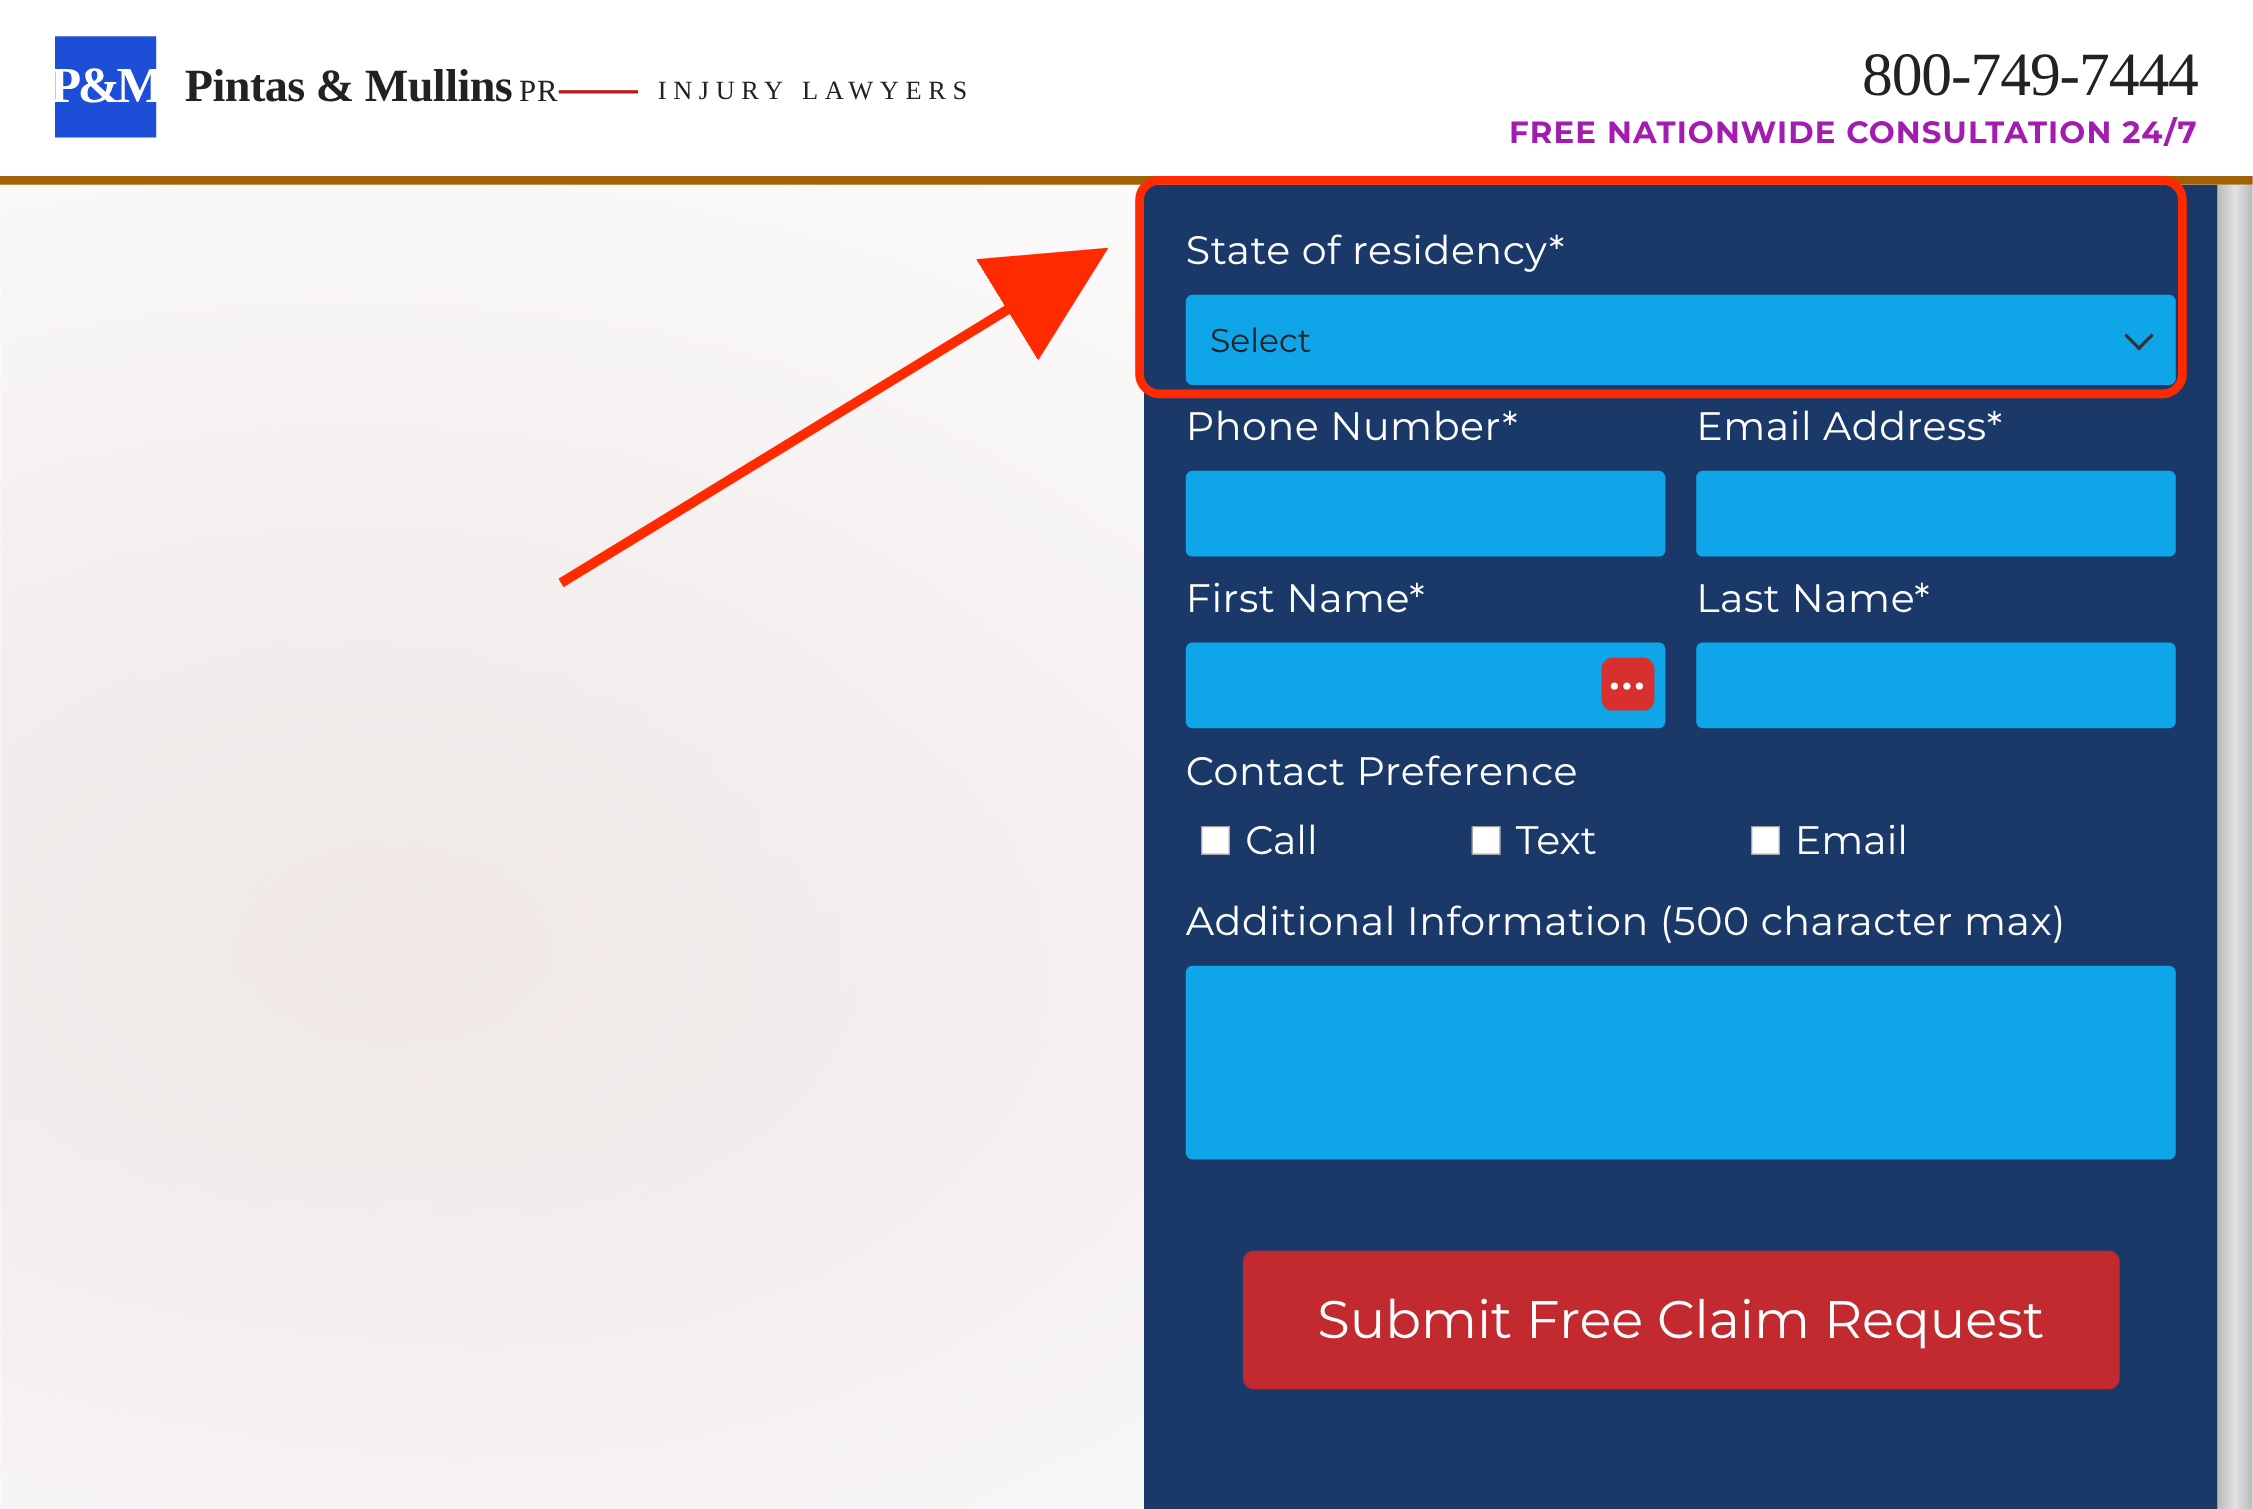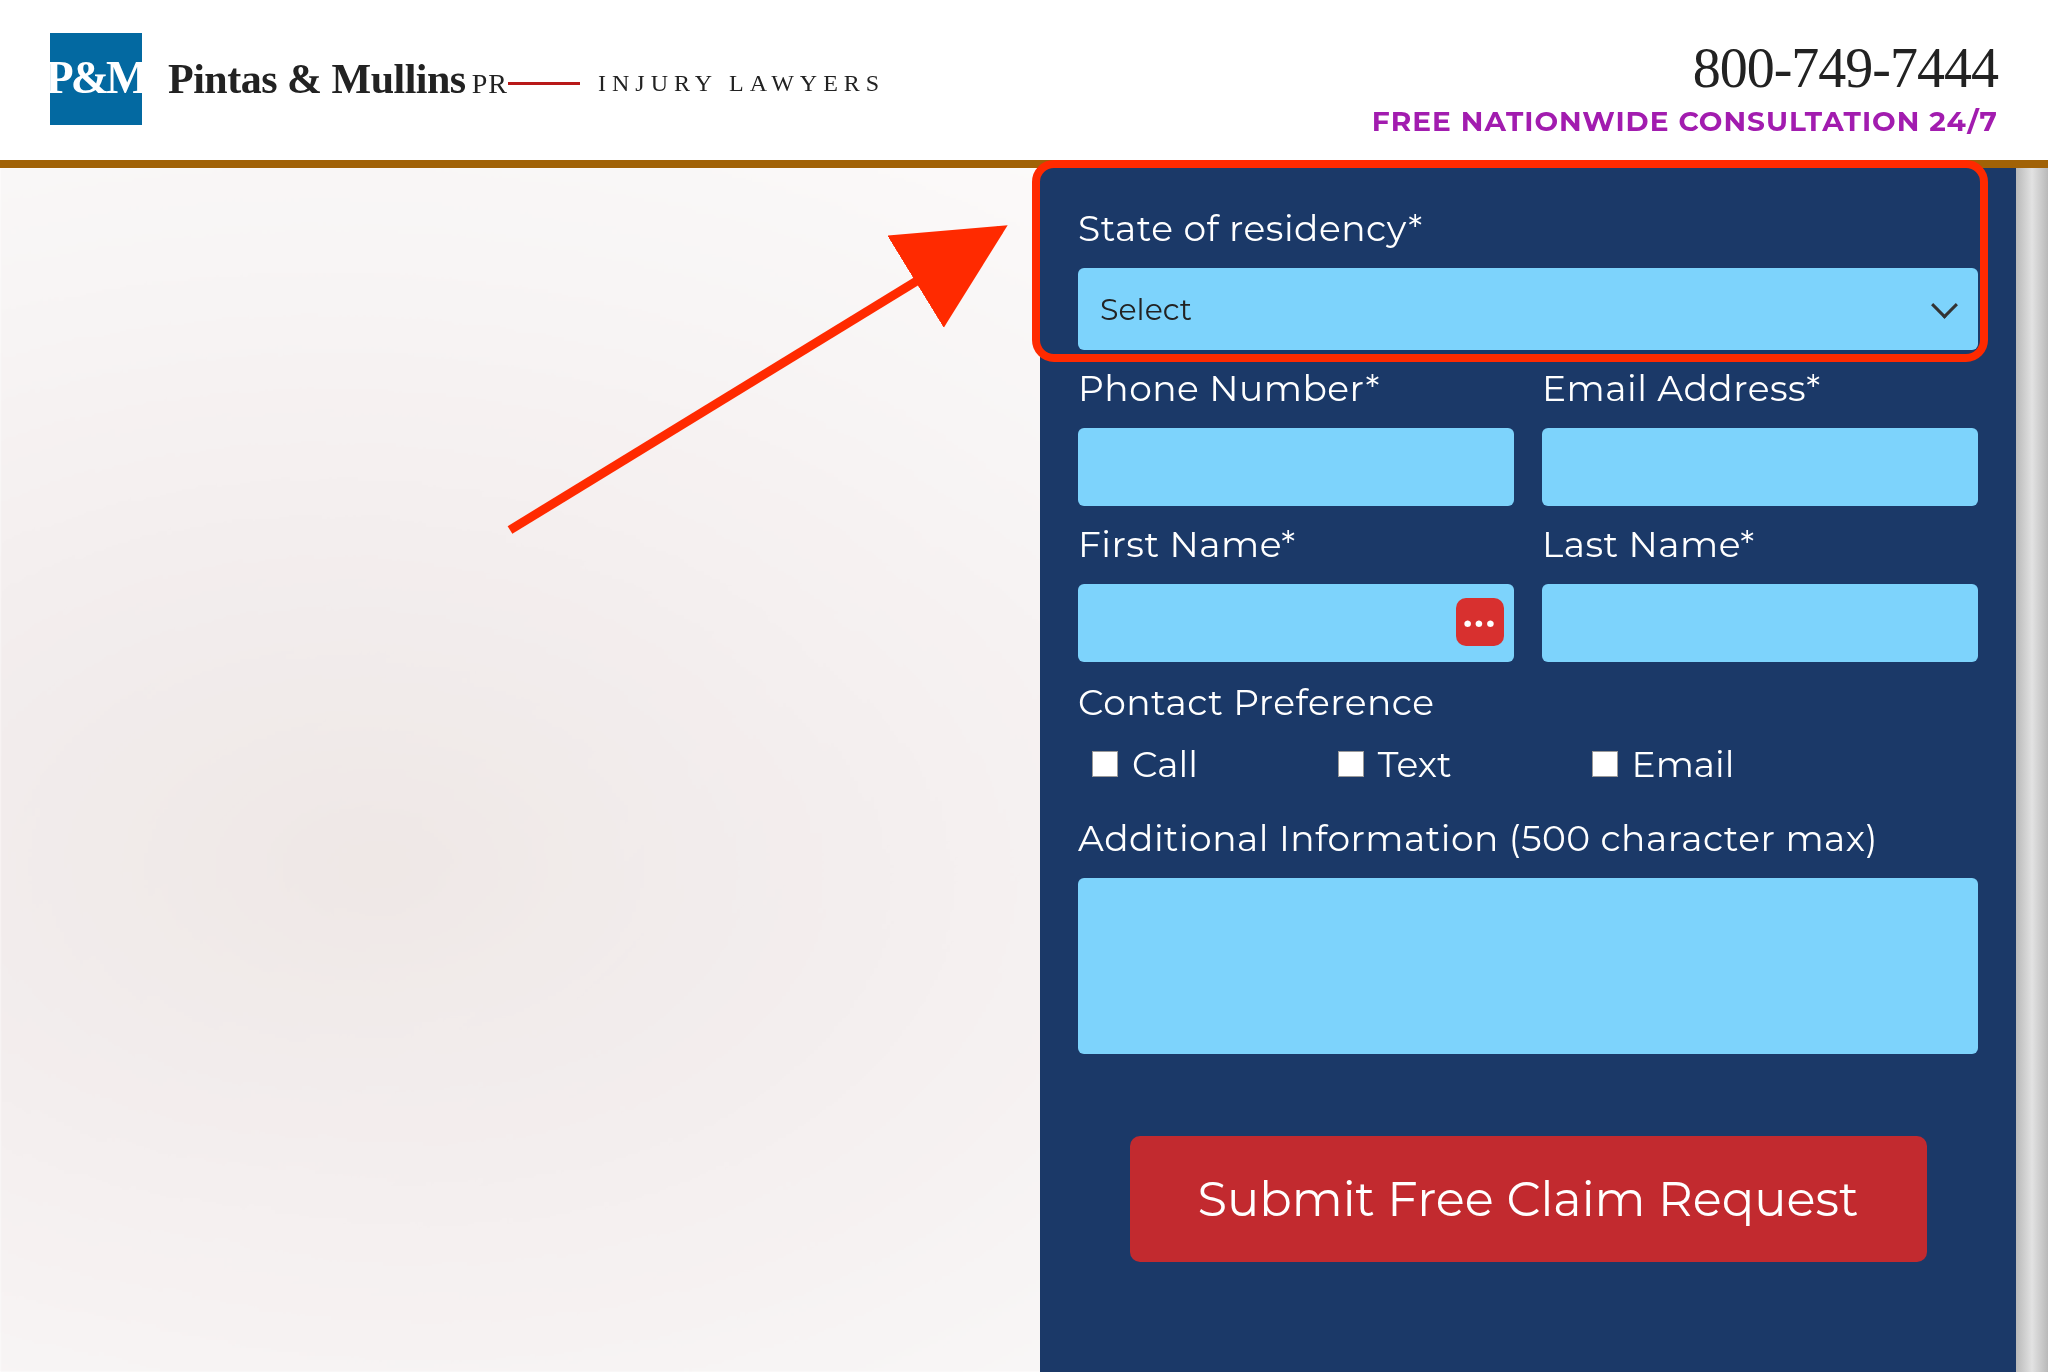--- a/index.html
+++ b/index.html
@@ -26,21 +26,21 @@
     z-index: 5;
   }
   .brand {
     display: flex;
     align-items: center;
     gap: 26px;
   }
   .brand-mark {
     width: 92px;
     height: 92px;
-    background: #0369a1;
+    background: #1d4ed8;
     color: #fff;
     font-family: Georgia, "Times New Roman", serif;
     font-weight: 700;
     font-size: 46px;
     display: flex;
     align-items: center;
     justify-content: center;
     position: relative;
   }
   .brand-mark span { transform: translateY(-2px); letter-spacing: -3px; }
@@ -146,21 +146,21 @@
     font-family: "Montserrat", Arial, sans-serif;
   }
   .field-label {
     font-size: 36px;
     font-weight: 400;
     margin: 10px 0 18px 0;
     letter-spacing: 0.5px;
   }
   .input, .select, .textarea {
     width: 100%;
-    background: #7dd3fc;
+    background: #0ea5e9;
     color: #222;
     border: none;
     border-radius: 6px;
     font-size: 30px;
     padding: 20px 22px;
     font-family: inherit;
   }
   .select-wrap { position: relative; }
   .select {
     appearance: none;

